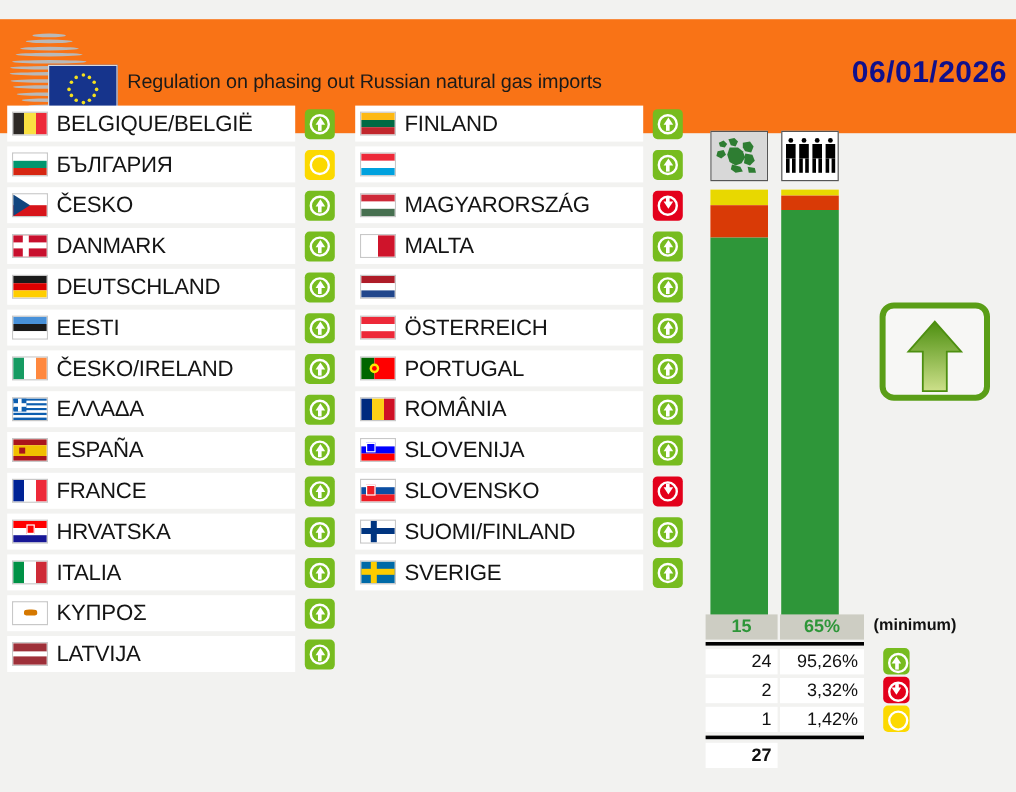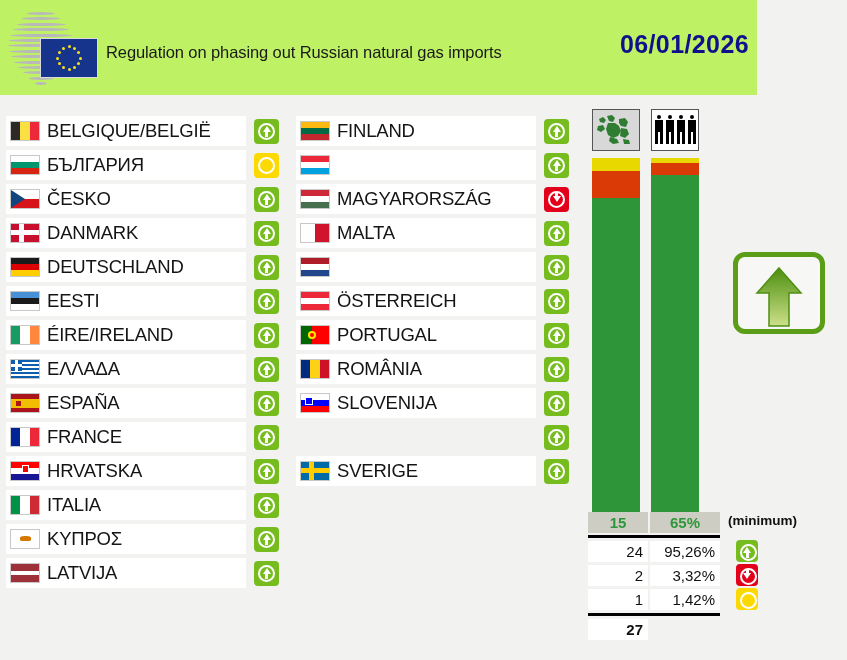--- a/index.html
+++ b/index.html
@@ -11,23 +11,23 @@
     height: 660px;
     background: #f2f2f0;
     font-family: "Liberation Sans", sans-serif;
     overflow: hidden;
     position: relative;
   }
 
   
   #header {
     position: absolute;
-    left: 0; top: 0;
-    width: 757px; height: 95px;
-    background: #bef264;
+    left: 0; top: 16px;
+    width: 847px; height: 95px;
+    background: #f97316;
   }
   #council-logo {
     position: absolute;
     left: 6px; top: 8px;
     width: 98px; height: 80px;
   }
   .logo-stripes {
     position: absolute;
     left: 0; top: 0;
     width: 70px; height: 80px;
@@ -68,21 +68,21 @@
     right: 8px; top: 30px;
     font-size: 25px;
     font-weight: bold;
     color: #10108c;
     letter-spacing: 0.4px;
   }
 
   
   .country-column {
     position: absolute;
-    top: 116px;
+    top: 88px;
   }
   #column-left  { left: 6px;   width: 282px; }
   #column-right { left: 296px; width: 282px; }
 
   .country-row {
     position: relative;
     height: 30px;
     margin-bottom: 4px;
   }
   .country-name-plate {
@@ -429,21 +429,21 @@
         <div class="stem"></div>
       </div>
     </div>
     <div class="country-row">
       <div class="country-name-plate">
         <div class="flag">
           <span style="left: 0%; top: 0px; width: 33.3333%; height: 100%; background: rgb(22, 155, 98);"></span>
           <span style="left: 33.3333%; top: 0px; width: 33.3333%; height: 100%; background: rgb(255, 255, 255);"></span>
           <span style="left: 66.6667%; top: 0px; width: 33.3333%; height: 100%; background: rgb(255, 136, 62);"></span>
         </div>
-        <div class="country-label">ÉIRE/IRELAND</div>
+        <div class="country-label">ČESKO/IRELAND</div>
       </div>
       <div class="vote-badge for">
         <div class="ring"></div>
         <div class="arrow"></div>
         <div class="stem"></div>
       </div>
     </div>
     <div class="country-row">
       <div class="country-name-plate">
         <div class="flag">
@@ -690,20 +690,44 @@
         </div>
         <div class="country-label">SLOVENIJA</div>
       </div>
       <div class="vote-badge for">
         <div class="ring"></div>
         <div class="arrow"></div>
         <div class="stem"></div>
       </div>
     </div>
     <div class="country-row">
+      <div class="country-name-plate">
+        <div class="flag">
+          <span style="left: 0px; top: 0px; width: 100%; height: 33.3%; background: rgb(255, 255, 255);"></span>
+          <span style="left: 0px; top: 33.3%; width: 100%; height: 33.4%; background: rgb(11, 78, 162);"></span>
+          <span style="left: 0px; top: 66.7%; width: 100%; height: 33.3%; background: rgb(238, 28, 37);"></span>
+          <span style="left: 4px; top: 4px; width: 8px; height: 9px; background: rgb(238, 28, 37); border: 1px solid rgb(255, 255, 255); box-sizing: border-box;"></span>
+        </div>
+        <div class="country-label">SLOVENSKO</div>
+      </div>
+      <div class="vote-badge against">
+        <div class="ring"></div>
+        <div class="arrow"></div>
+        <div class="stem"></div>
+      </div>
+    </div>
+    <div class="country-row">
+      <div class="country-name-plate">
+        <div class="flag">
+          <span style="left: 0px; top: 0px; width: 100%; height: 100%; background: rgb(255, 255, 255);"></span>
+          <span style="left: 8px; top: 0px; width: 5px; height: 100%; background: rgb(0, 53, 128);"></span>
+          <span style="left: 0px; top: 6px; width: 100%; height: 5px; background: rgb(0, 53, 128);"></span>
+        </div>
+        <div class="country-label">SUOMI/FINLAND</div>
+      </div>
       <div class="vote-badge for">
         <div class="ring"></div>
         <div class="arrow"></div>
         <div class="stem"></div>
       </div>
     </div>
     <div class="country-row">
       <div class="country-name-plate">
         <div class="flag">
           <span style="left: 0px; top: 0px; width: 100%; height: 100%; background: rgb(0, 106, 167);"></span>

